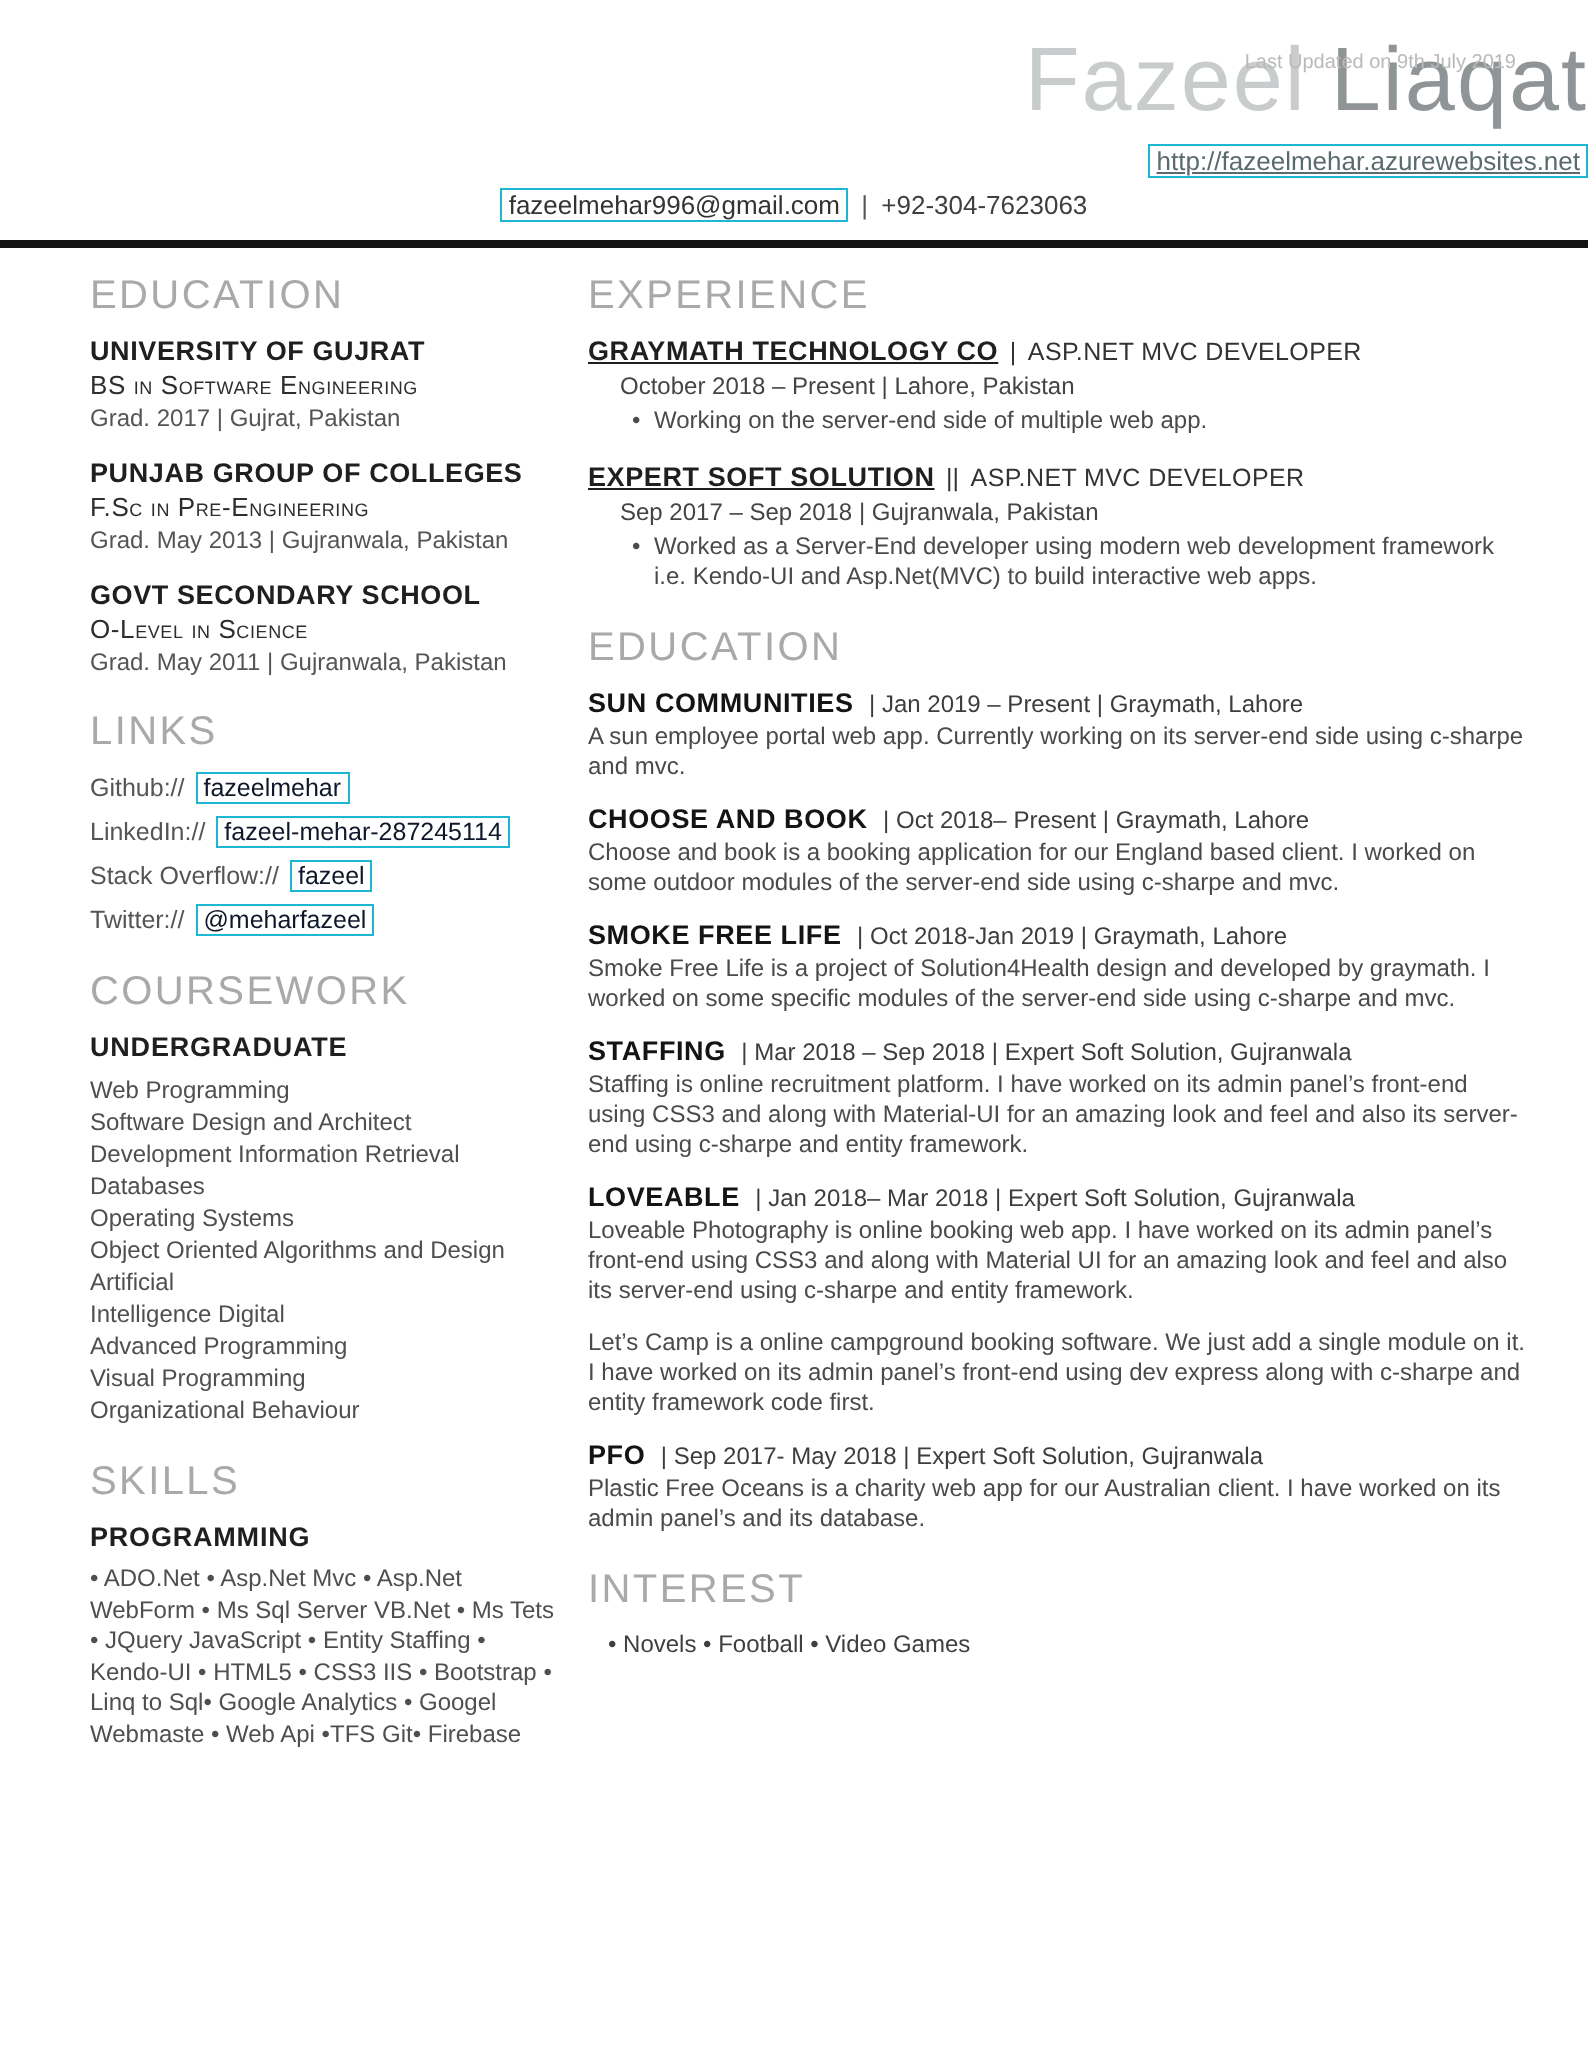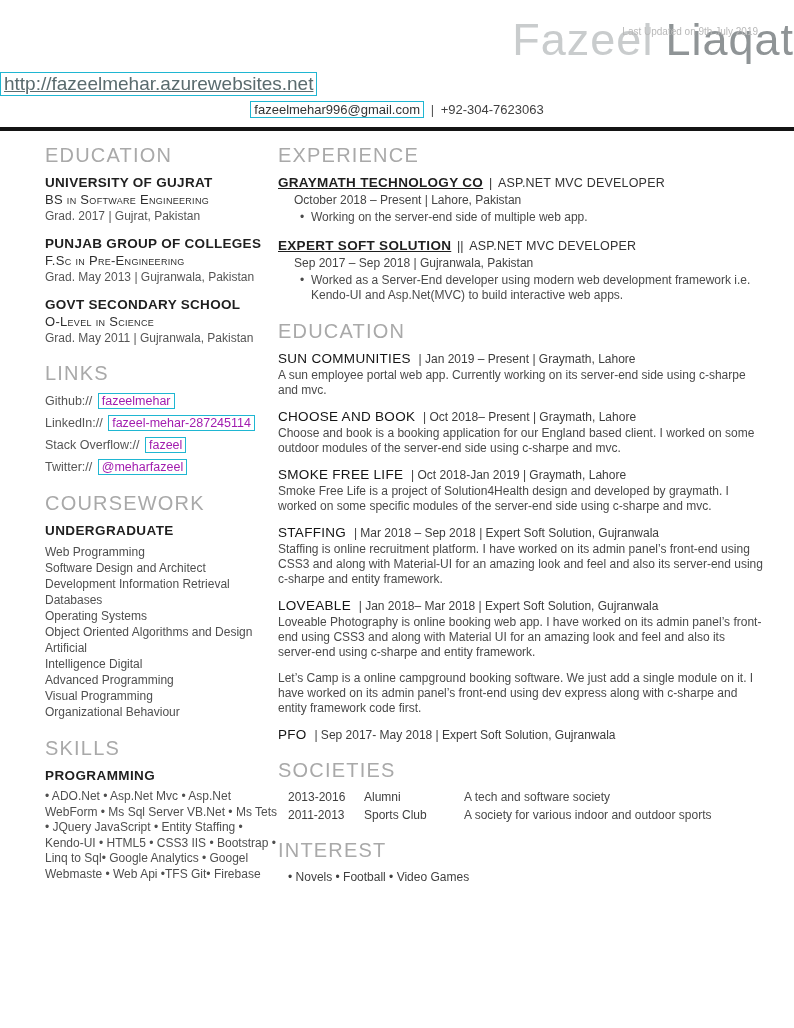--- a/index.html
+++ b/index.html
@@ -9,31 +9,31 @@
     font-family: "Liberation Sans", "DejaVu Sans", sans-serif;
     color: #4a4a4a;
   }
   .page { position: relative; width: 794px; height: 1028px; overflow: hidden; background: #fff; }
 
   
   .last-updated { position: absolute; top: 26px; right: 36px; font-size: 10px; color: #b9b9b9; }
   .name { text-align: right; padding-top: 16px; font-size: 45px; font-weight: normal; letter-spacing: 1px; line-height: 1.05; }
   .name .first { color: #c9cccd; }
   .name .last  { color: #8f9496; margin-left: 12px; }
-  .website-row { text-align: left; margin-top: 9px; font-size: 19px; }
+  .website-row { text-align: right; margin-top: 9px; font-size: 13px; }
   .contact-row { text-align: center; margin-top: 5px; font-size: 13px; color: #3f3f3f; }
   .boxed { border: 1px solid #1fb6d2; padding: 0 3px; display: inline-block; }
   a.site-link { color: #5a6b6e; text-decoration: underline; }
   a.email-link { color: #333333; text-decoration: none; }
-  a.profile-link { color: #a21caf; text-decoration: none; }
+  a.profile-link { color: #0f172a; text-decoration: none; }
   .contact-sep { margin: 0 3px; color: #555; }
   .rule { height: 4px; background: #141414; margin-top: 9px; }
 
   
-  .columns { display: flex; padding: 13px 30px 0 45px; }
+  .columns { display: flex; padding: 13px 30px 0 45px; gap: 16px; }
   .col-left  { width: 233px; flex: none; }
   .col-right { flex: 1; min-width: 0; }
 
   .sec { margin-top: 17px; }
   .sec.first { margin-top: 0; }
   h2.section {
     font-size: 20px; font-weight: normal; color: #a9a9a9;
     letter-spacing: 1.2px; margin-bottom: 8px;
   }
   .subhead { font-size: 13.5px; font-weight: bold; color: #1f1f1f; letter-spacing: .4px; margin-bottom: 6px; }
@@ -56,21 +56,21 @@
   .company { font-weight: bold; letter-spacing: .3px; text-decoration: underline; }
   .divider { margin: 0 2px; color: #333; font-size: 12.5px; }
   .role { font-size: 12.5px; color: #333; letter-spacing: .2px; }
   .exp-meta { font-size: 12px; color: #444; margin: 3px 16px 3px; }
   ul.bullets { list-style: none; padding-left: 22px; }
   ul.bullets li { position: relative; padding-left: 11px; font-size: 12px; line-height: 15px; color: #4a4a4a; }
   ul.bullets li::before { content: "•"; position: absolute; left: 0; color: #4a4a4a; }
 
   .proj-item { margin-bottom: 11px; }
   .proj-title { font-size: 13.5px; color: #141414; }
-  .proj-name { font-weight: normal; letter-spacing: .3px; }
+  .proj-name { font-weight: bold; letter-spacing: .3px; }
   .proj-meta { font-size: 12px; font-weight: normal; color: #3d3d3d; margin-left: 4px; }
   .proj-desc { font-size: 12px; line-height: 15px; color: #4a4a4a; margin-top: 2px; }
 
   .society-row { display: grid; grid-template-columns: 62px 86px 1fr; column-gap: 14px; padding-left: 10px; font-size: 12px; color: #3f3f3f; margin-bottom: 4px; }
   .society-years { color: #3f3f3f; }
   .society-name { color: #3f3f3f; }
   .society-desc { color: #4a4a4a; }
 
   .interest-text { font-size: 12px; color: #3f3f3f; padding-left: 10px; }
 </style>
@@ -241,37 +241,24 @@
 
         <div class="proj-item">
           <div class="proj-desc">Let’s Camp is a online campground booking software. We just add a single module on it. I have worked on its admin panel’s front-end using dev express along with c-sharpe and entity framework code first.</div>
         </div>
 
         <div class="proj-item">
           <div class="proj-title">
             <span class="proj-name">PFO</span>
             <span class="proj-meta">| Sep 2017- May 2018 | Expert Soft Solution, Gujranwala</span>
           </div>
-        </div>
-      </section>
-
-      <section class="sec">
-        <h2 class="section">SOCIETIES</h2>
-
-        <div class="society-row">
-          <span class="society-years">2013-2016</span>
-          <span class="society-name">Alumni</span>
-          <span class="society-desc">A tech and software society</span>
-        </div>
-        <div class="society-row">
-          <span class="society-years">2011-2013</span>
-          <span class="society-name">Sports Club</span>
-          <span class="society-desc">A society for various indoor and outdoor sports</span>
-        </div>
-      </section>
+          <div class="proj-desc">Plastic Free Oceans is a charity web app for our Australian client. I have worked on its admin panel’s and its database.</div>
+        </div>
+      </section>
+
 
       <section class="sec">
         <h2 class="section">INTEREST</h2>
         <div class="interest-text">• Novels • Football • Video Games</div>
       </section>
 
     </main>
   </div>
 </div>
 

